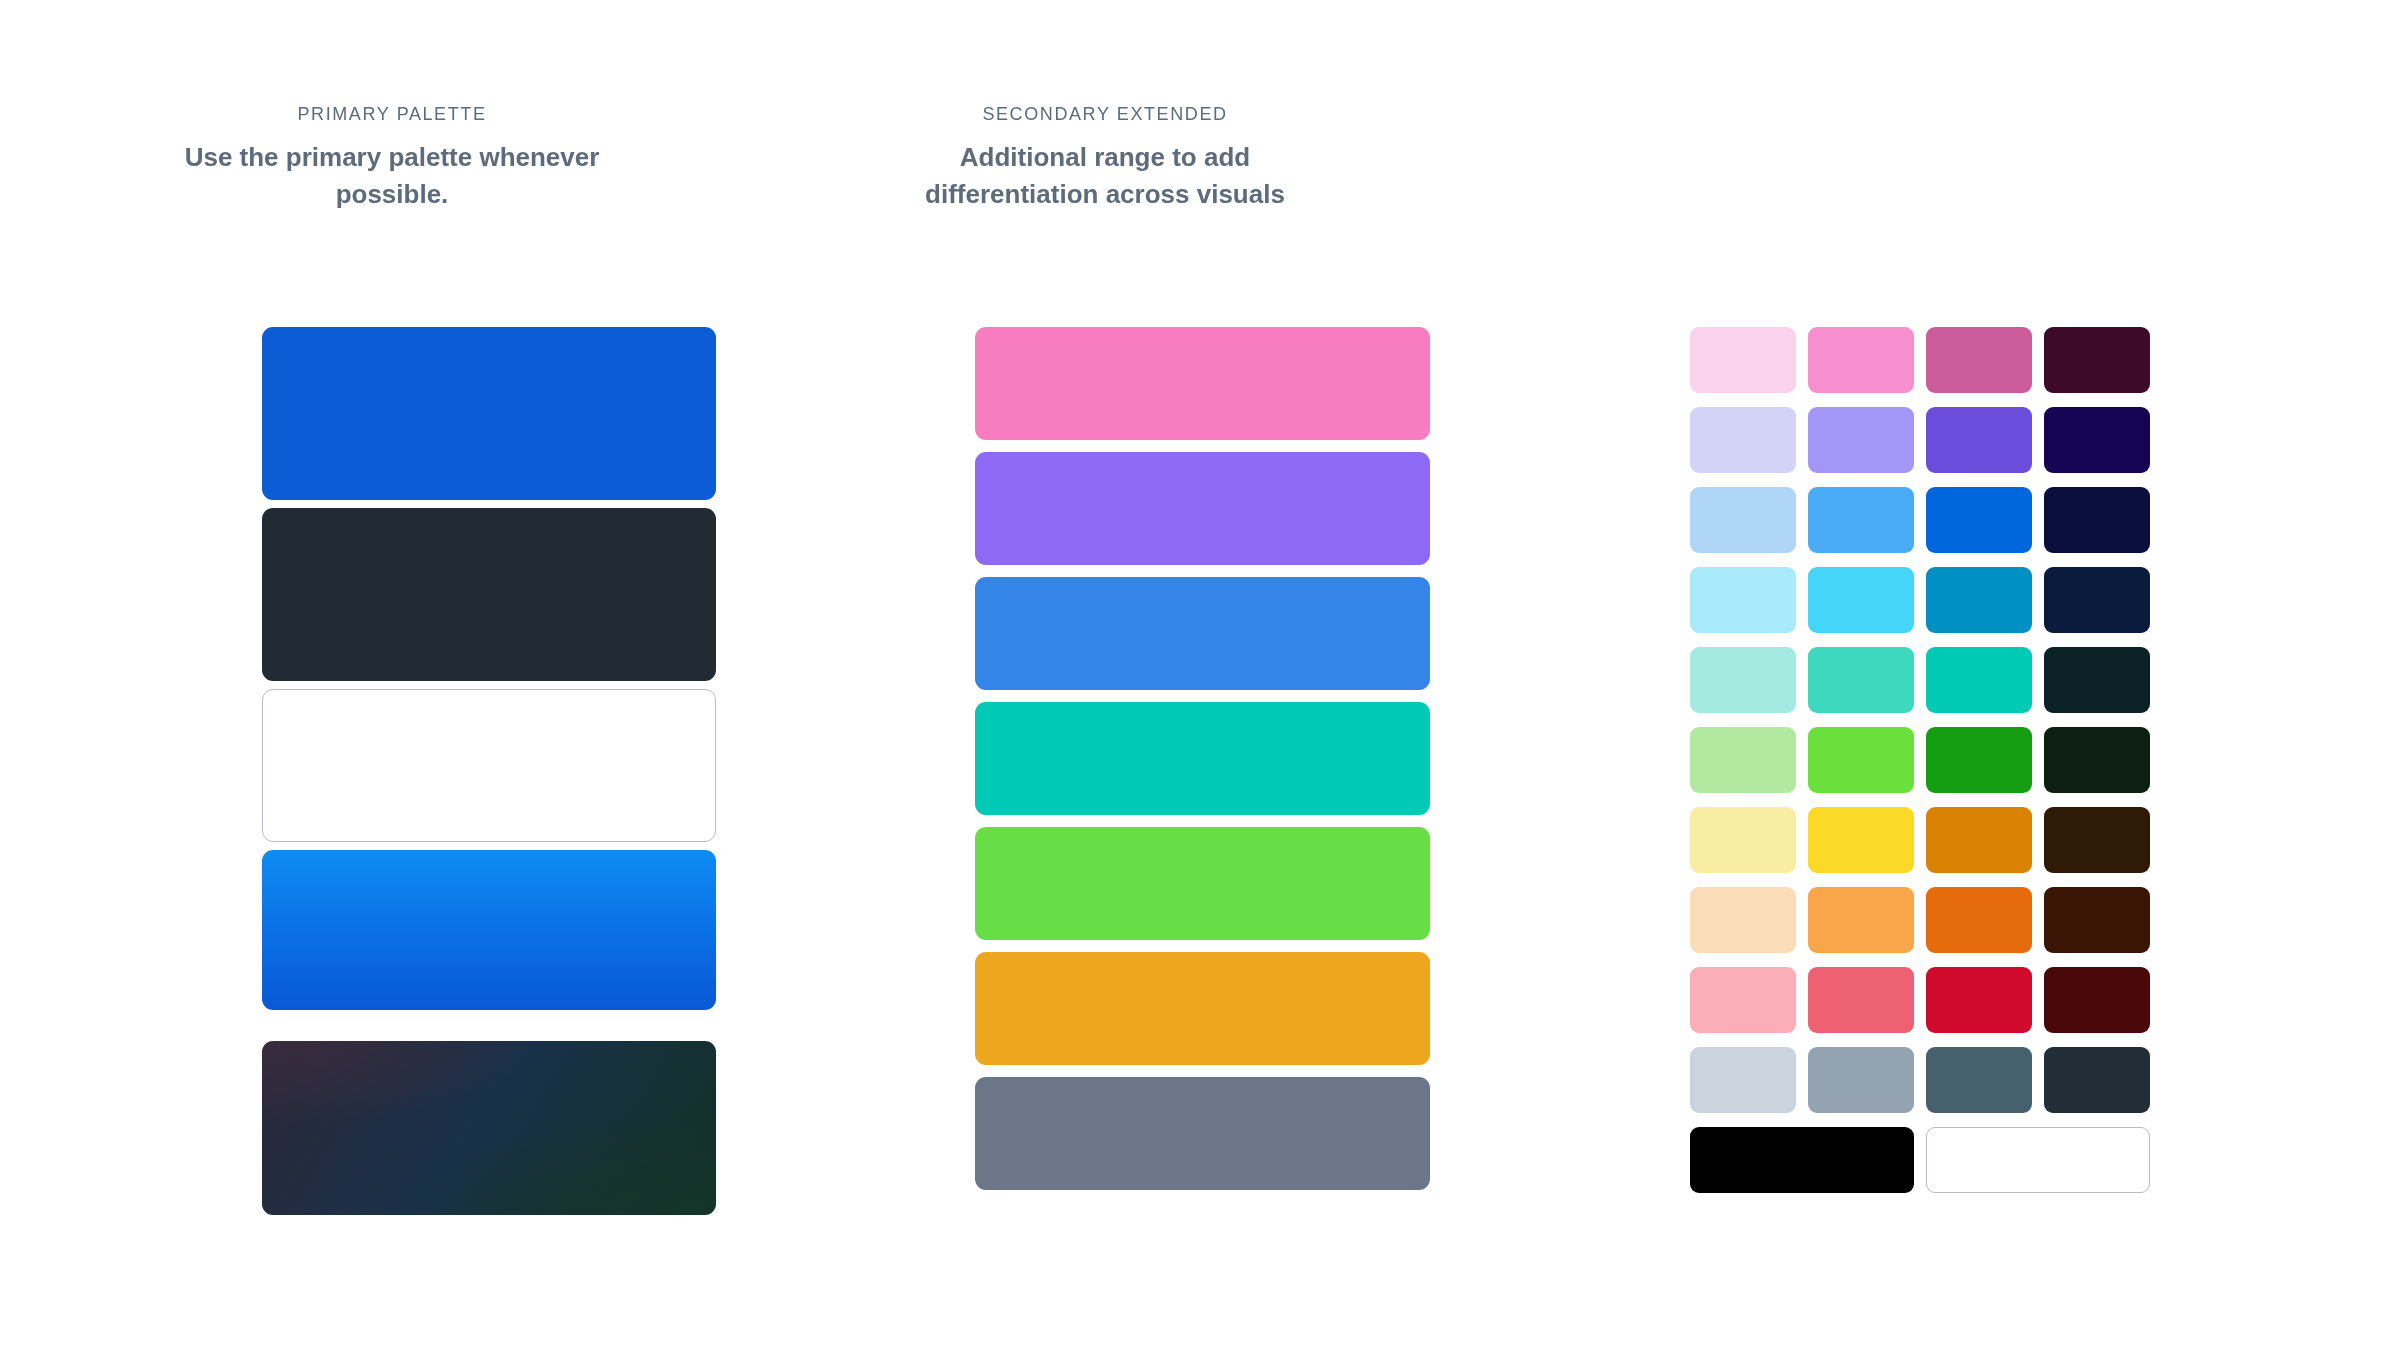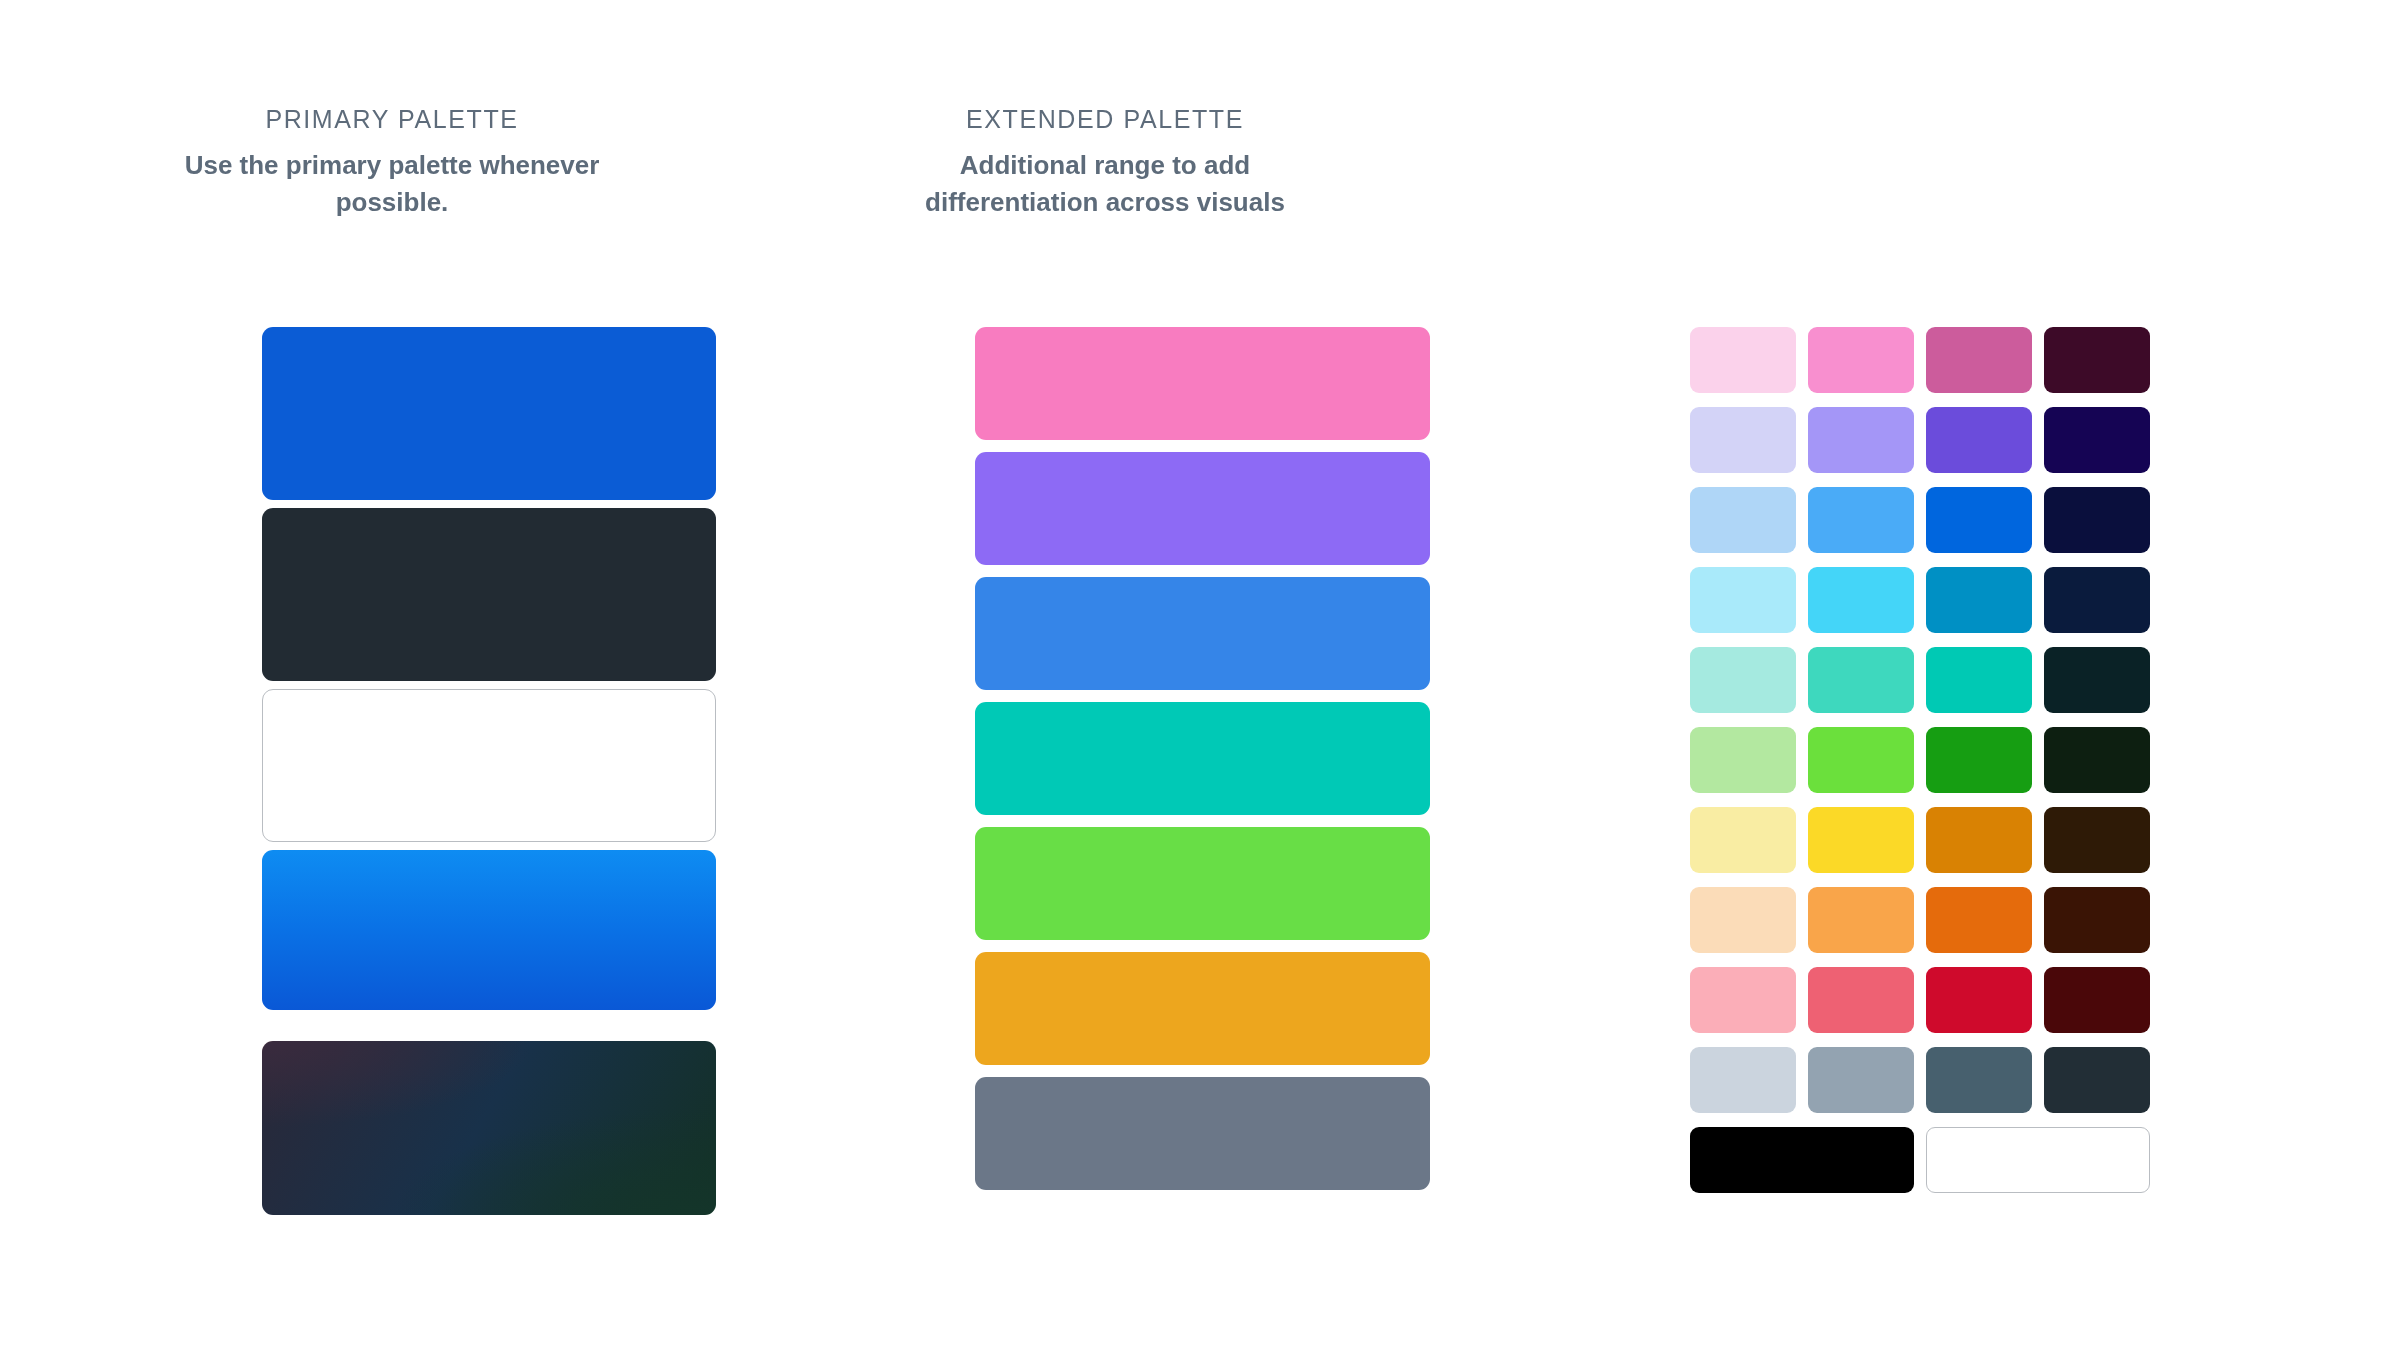--- a/index.html
+++ b/index.html
@@ -20,21 +20,21 @@
     width: 2400px;
     height: 1351px;
   }
 
   
   .col-head {
     position: absolute;
     text-align: center;
   }
   .col-title {
-    font-size: 25px;
+    font-size: 18px;
     letter-spacing: 1.6px;
     color: #5d6b7a;
     font-weight: 400;
     line-height: 1.2;
     white-space: nowrap;
   }
   .col-sub {
     margin-top: 13px;
     font-size: 26px;
     color: #5d6b7a;
@@ -106,21 +106,21 @@
   <div id="primary-col">
       <div class="swatch" id="sw-primary-0" style="background: rgb(11, 92, 213);"></div>
       <div class="swatch" id="sw-primary-1" style="background: rgb(34, 43, 51);"></div>
       <div class="swatch outlined" id="sw-primary-2" style="background: rgb(255, 255, 255); border-color: rgb(185, 189, 194);"></div>
       <div class="swatch" id="sw-primary-3" style="background: linear-gradient(rgb(14, 140, 242) 0%, rgb(10, 114, 230) 48%, rgb(10, 88, 214) 100%);"></div>
       <div class="swatch" id="sw-primary-4" style="background: radial-gradient(120% 95% at 2% 4%, rgb(251, 228, 214) 0%, rgba(251, 228, 214, 0) 42%), radial-gradient(100% 90% at 8% 22%, rgb(246, 220, 236) 0%, rgba(246, 220, 236, 0) 48%), radial-gradient(110% 110% at 88% 96%, rgb(220, 245, 226) 0%, rgba(220, 245, 226, 0) 52%), linear-gradient(120deg, rgb(239, 241, 250) 0%, rgb(226, 238, 251) 52%, rgb(233, 244, 238) 100%);"></div>
       <div class="swatch" id="sw-primary-5" style="background: radial-gradient(115% 95% at 0% 0%, rgb(58, 43, 62) 0%, rgba(58, 43, 62, 0) 52%), radial-gradient(120% 110% at 95% 100%, rgb(20, 53, 42) 0%, rgba(20, 53, 42, 0) 55%), linear-gradient(120deg, rgb(42, 40, 56) 0%, rgb(24, 49, 74) 48%, rgb(19, 48, 36) 100%);"></div>
     </div>
 
   <div class="col-head" id="head-secondary">
-    <div class="col-title">EXTENDED PALETTE</div>
+    <div class="col-title">SECONDARY EXTENDED</div>
     <div class="col-sub">Additional range to add differentiation across visuals</div>
   </div>
   <div id="secondary-col">
       <div class="swatch" style="top: 0px; background: rgb(248, 124, 192);"></div>
       <div class="swatch" style="top: 125px; background: rgb(141, 106, 245);"></div>
       <div class="swatch" style="top: 250px; background: rgb(53, 133, 232);"></div>
       <div class="swatch" style="top: 375px; background: rgb(0, 201, 182);"></div>
       <div class="swatch" style="top: 500px; background: rgb(104, 222, 70);"></div>
       <div class="swatch" style="top: 625px; background: rgb(237, 166, 30);"></div>
       <div class="swatch" style="top: 750px; background: rgb(107, 119, 136);"></div>

